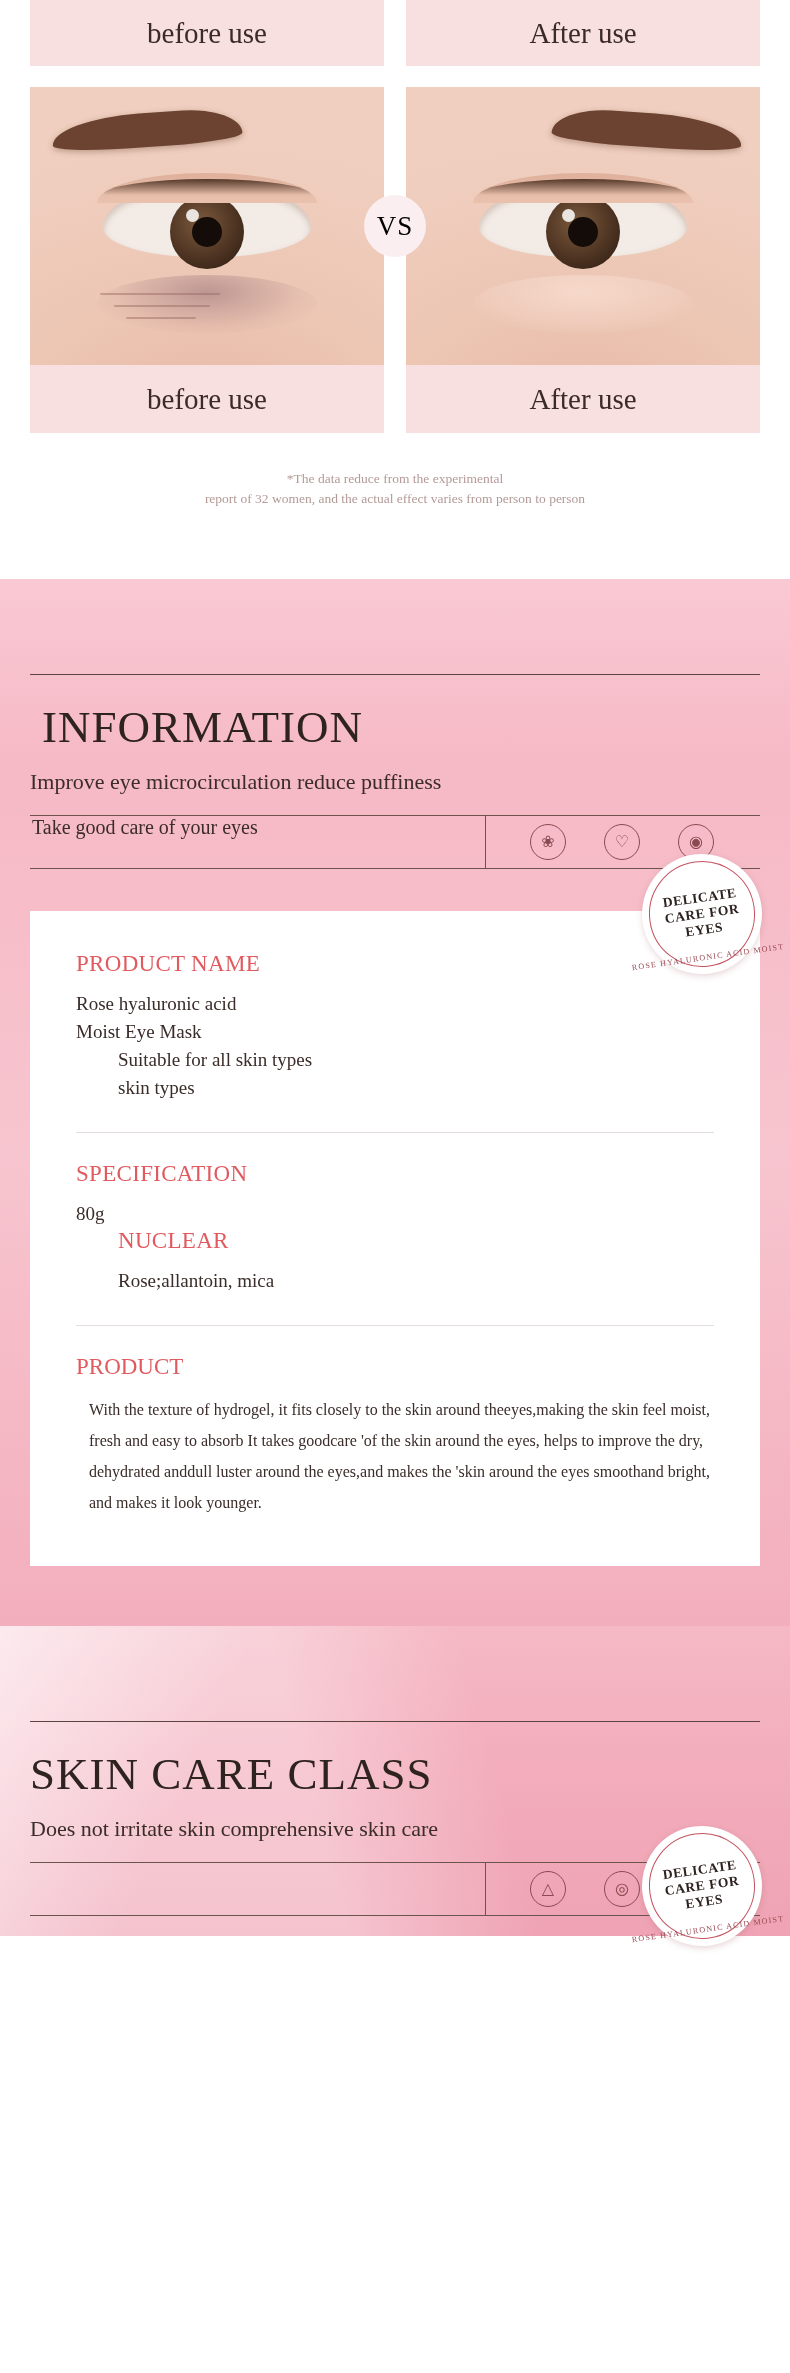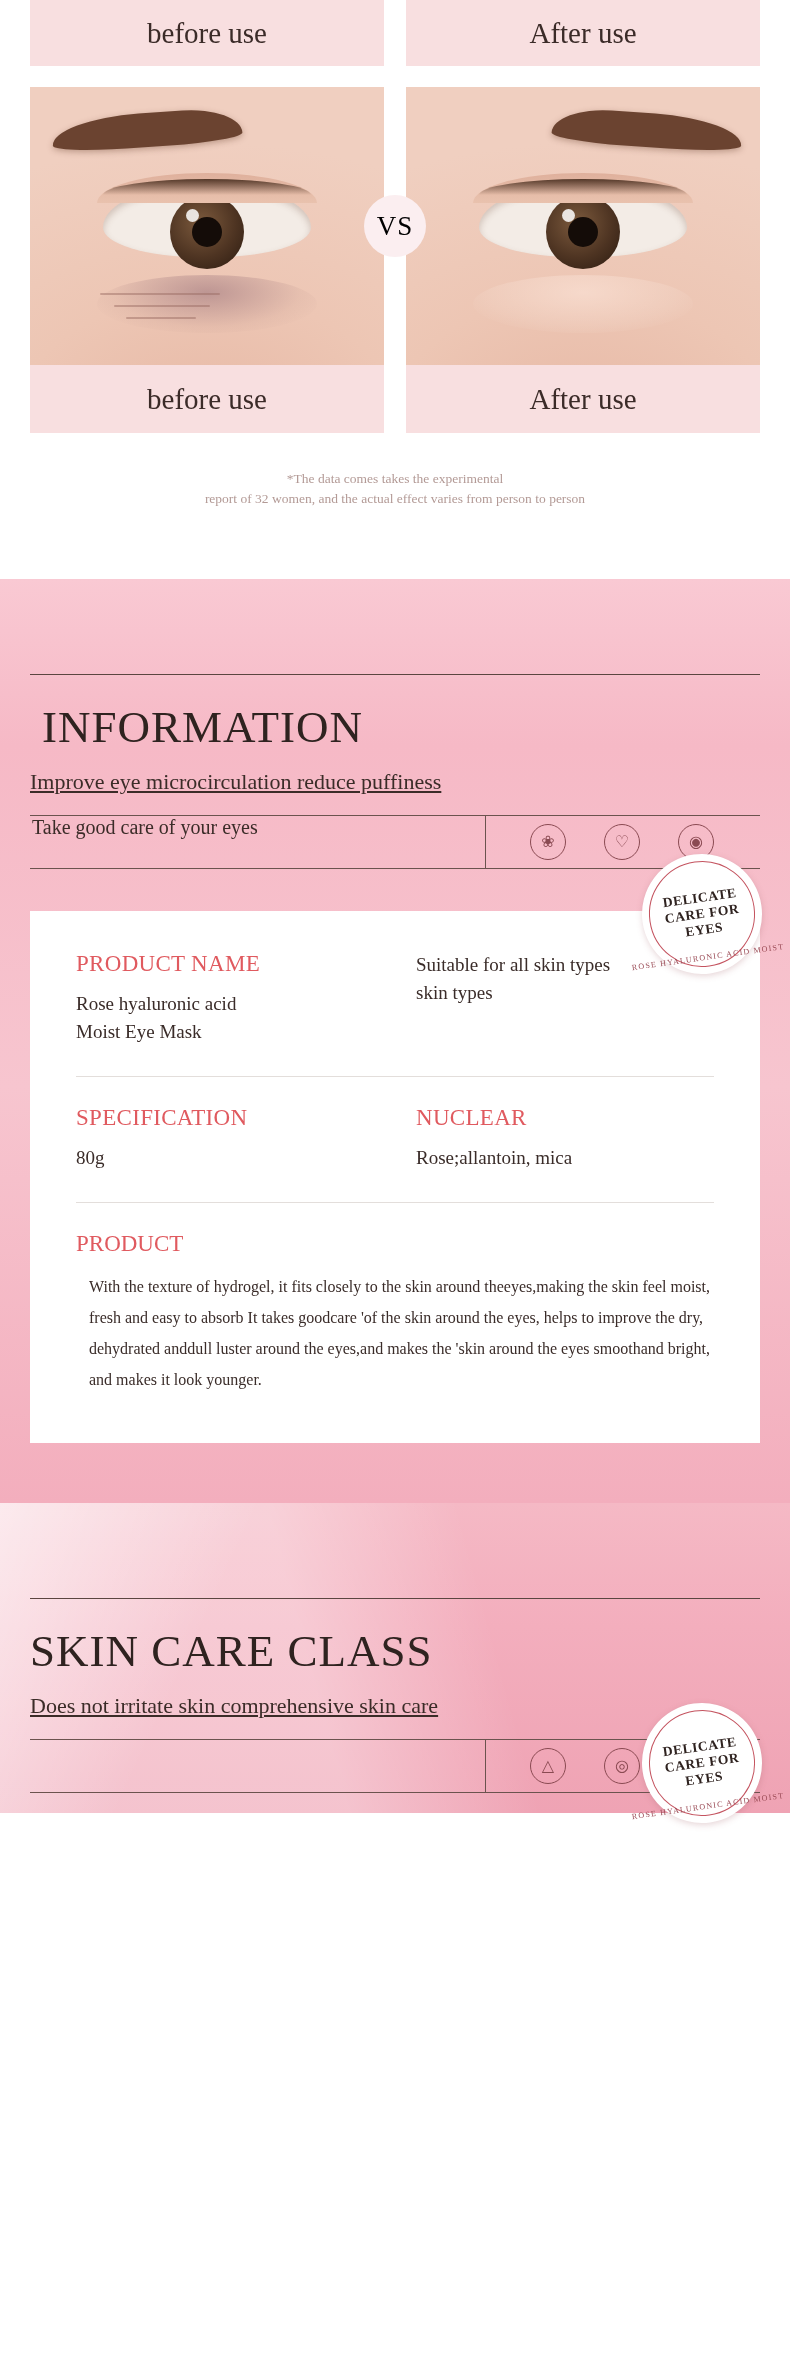--- a/index.html
+++ b/index.html
@@ -198,21 +198,20 @@
     font-size: 45px;
     letter-spacing: 1px;
     color: #2f2320;
     margin: 26px 0 16px 12px;
     font-weight: normal;
   }
   .sec-sub {
     font-size: 22px;
     color: #3b2c28;
     margin-bottom: 20px;
-    text-decoration: underline;
   }
   .sec-strip {
     display: flex;
     border-top: 1px solid #6b534e;
     border-bottom: 1px solid #6b534e;
     height: 52px;
   }
   .strip-text {
     font-size: 20px;
     color: #3b2c28;
@@ -273,20 +272,21 @@
   }
 
   .info-card {
     background: #ffffff;
     margin-top: 42px;
     padding: 40px 46px 48px 46px;
     box-sizing: border-box;
   }
   .spec-grid {
     display: flex;
+    flex-direction: column;
   }
   .spec-col { flex: 1; }
   .spec-col.right { padding-left: 42px; }
   .spec-label {
     color: #e05a5f;
     font-size: 23px;
     letter-spacing: .3px;
     margin-bottom: 13px;
   }
   .spec-value {
@@ -383,21 +383,21 @@
           </div>
           <div class="undereye light"></div>
         </div>
       </div>
       <div class="photo-caption">After use</div>
     </div>
 
   </div>
 
   <div class="disclaimer">
-    <div>*The data comes takes the experimental</div>
+    <div>*The data reduce from the experimental</div>
     <div>report of 32 women, and the actual effect varies from person to person</div>
   </div>
 
   <div style="height:70px"></div>
 </section>
 
 <section class="info-section">
   <div style="height:95px"></div>
   <div class="sec-rule"></div>
 

